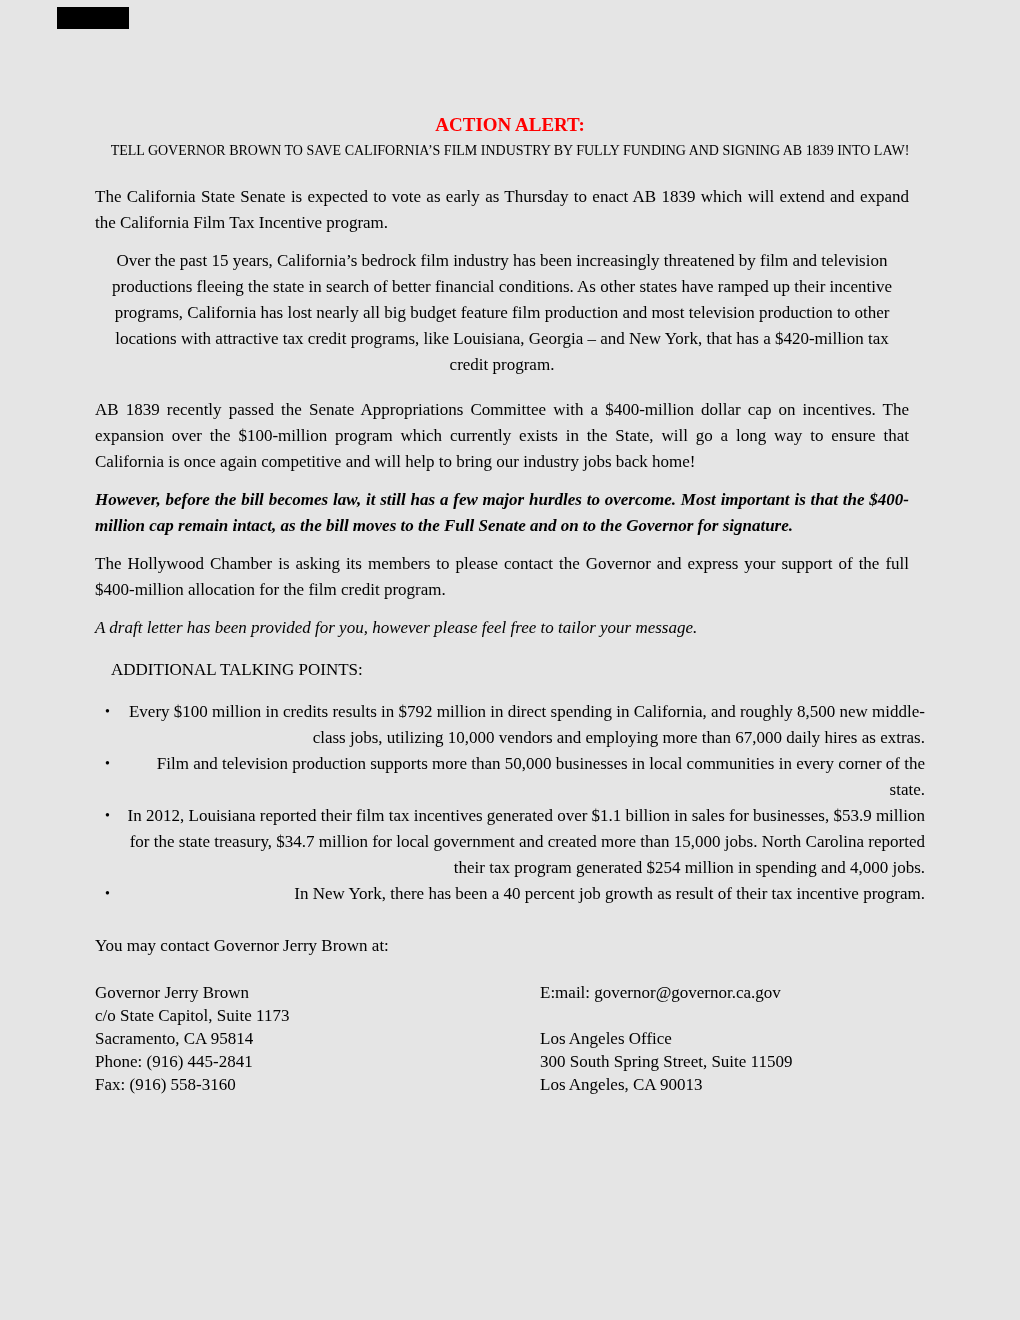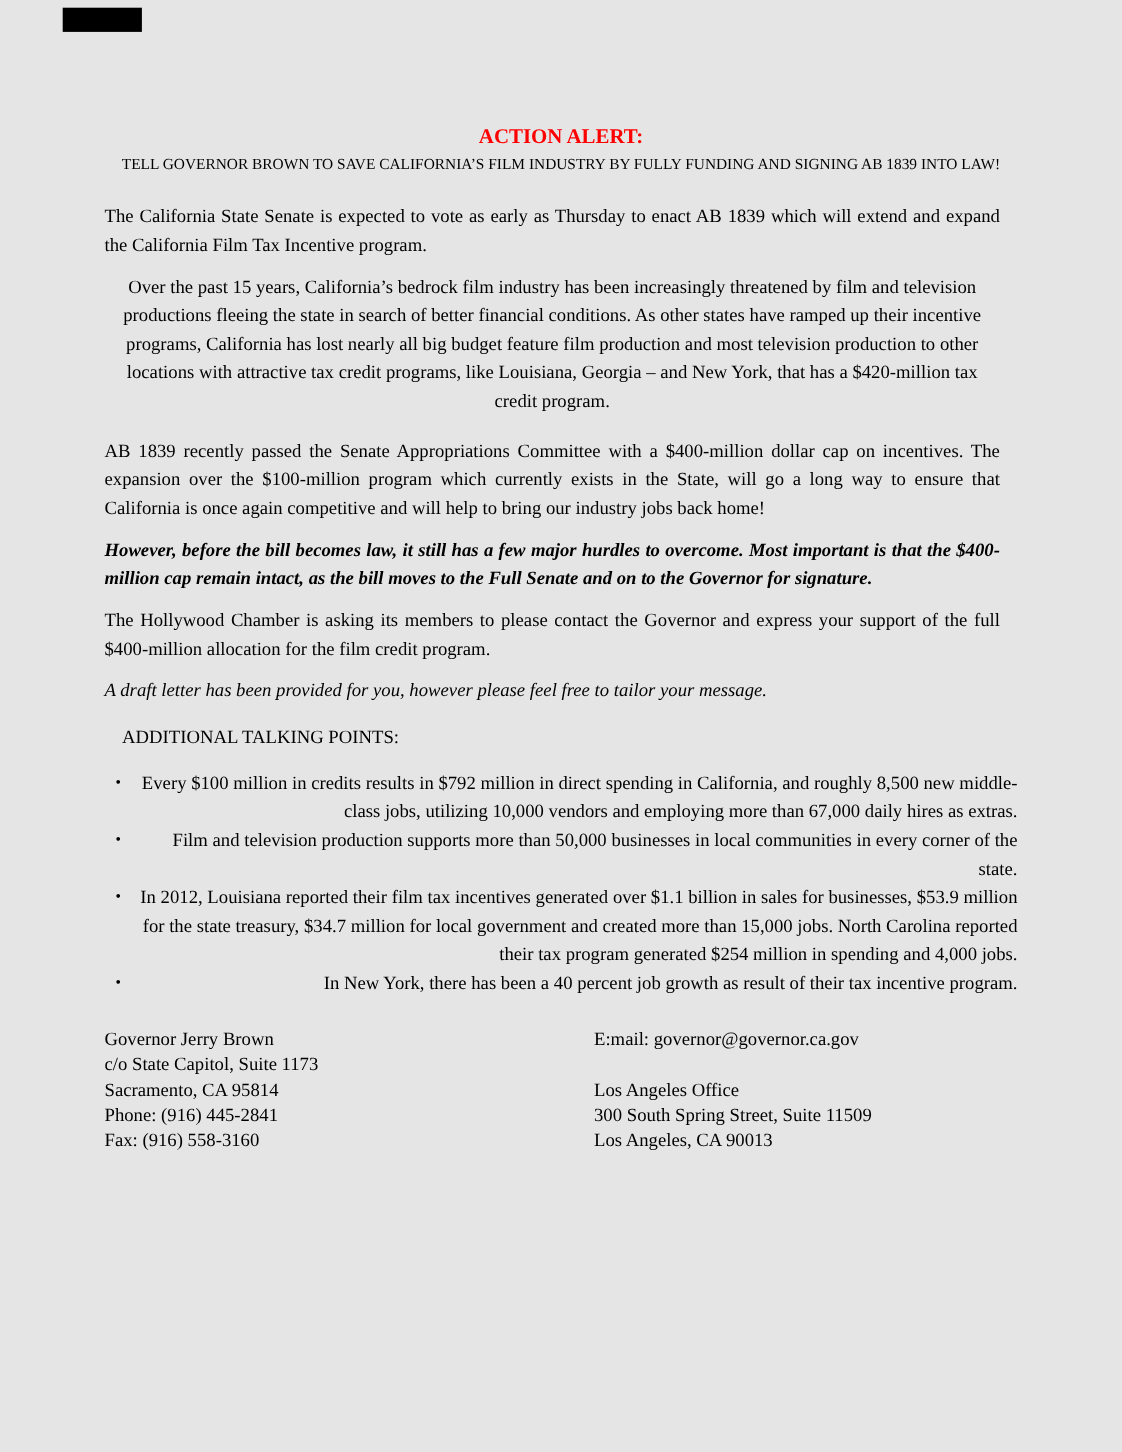--- a/index.html
+++ b/index.html
@@ -81,20 +81,21 @@
 
   <div class="tp-heading">ADDITIONAL TALKING POINTS:</div>
 
   <ul class="tp-list">
     <li>Every $100 million in credits results in $792 million in direct spending in California, and roughly 8,500 new middle-class jobs, utilizing 10,000 vendors and employing more than 67,000 daily hires as extras.</li>
     <li>Film and television production supports more than 50,000 businesses in local communities in every corner of the state.</li>
     <li>In 2012, Louisiana reported their film tax incentives generated over $1.1 billion in sales for businesses, $53.9 million for the state treasury, $34.7 million for local government and created more than 15,000 jobs. North Carolina reported their tax program generated $254 million in spending and 4,000 jobs.</li>
     <li>In New York, there has been a 40 percent job growth as result of their tax incentive program.</li>
   </ul>
 
+  <p class="contact-intro">You may contact Governor Jerry Brown at:</p>
 
   <div class="contact-grid">
     <div class="contact-col left-col">
       <div class="contact-line">Governor Jerry Brown</div>
       <div class="contact-line">c/o State Capitol, Suite 1173</div>
       <div class="contact-line">Sacramento, CA 95814</div>
       <div class="contact-line">Phone: (916) 445-2841</div>
       <div class="contact-line">Fax: (916) 558-3160</div>
     </div>
     <div class="contact-col right-col">

